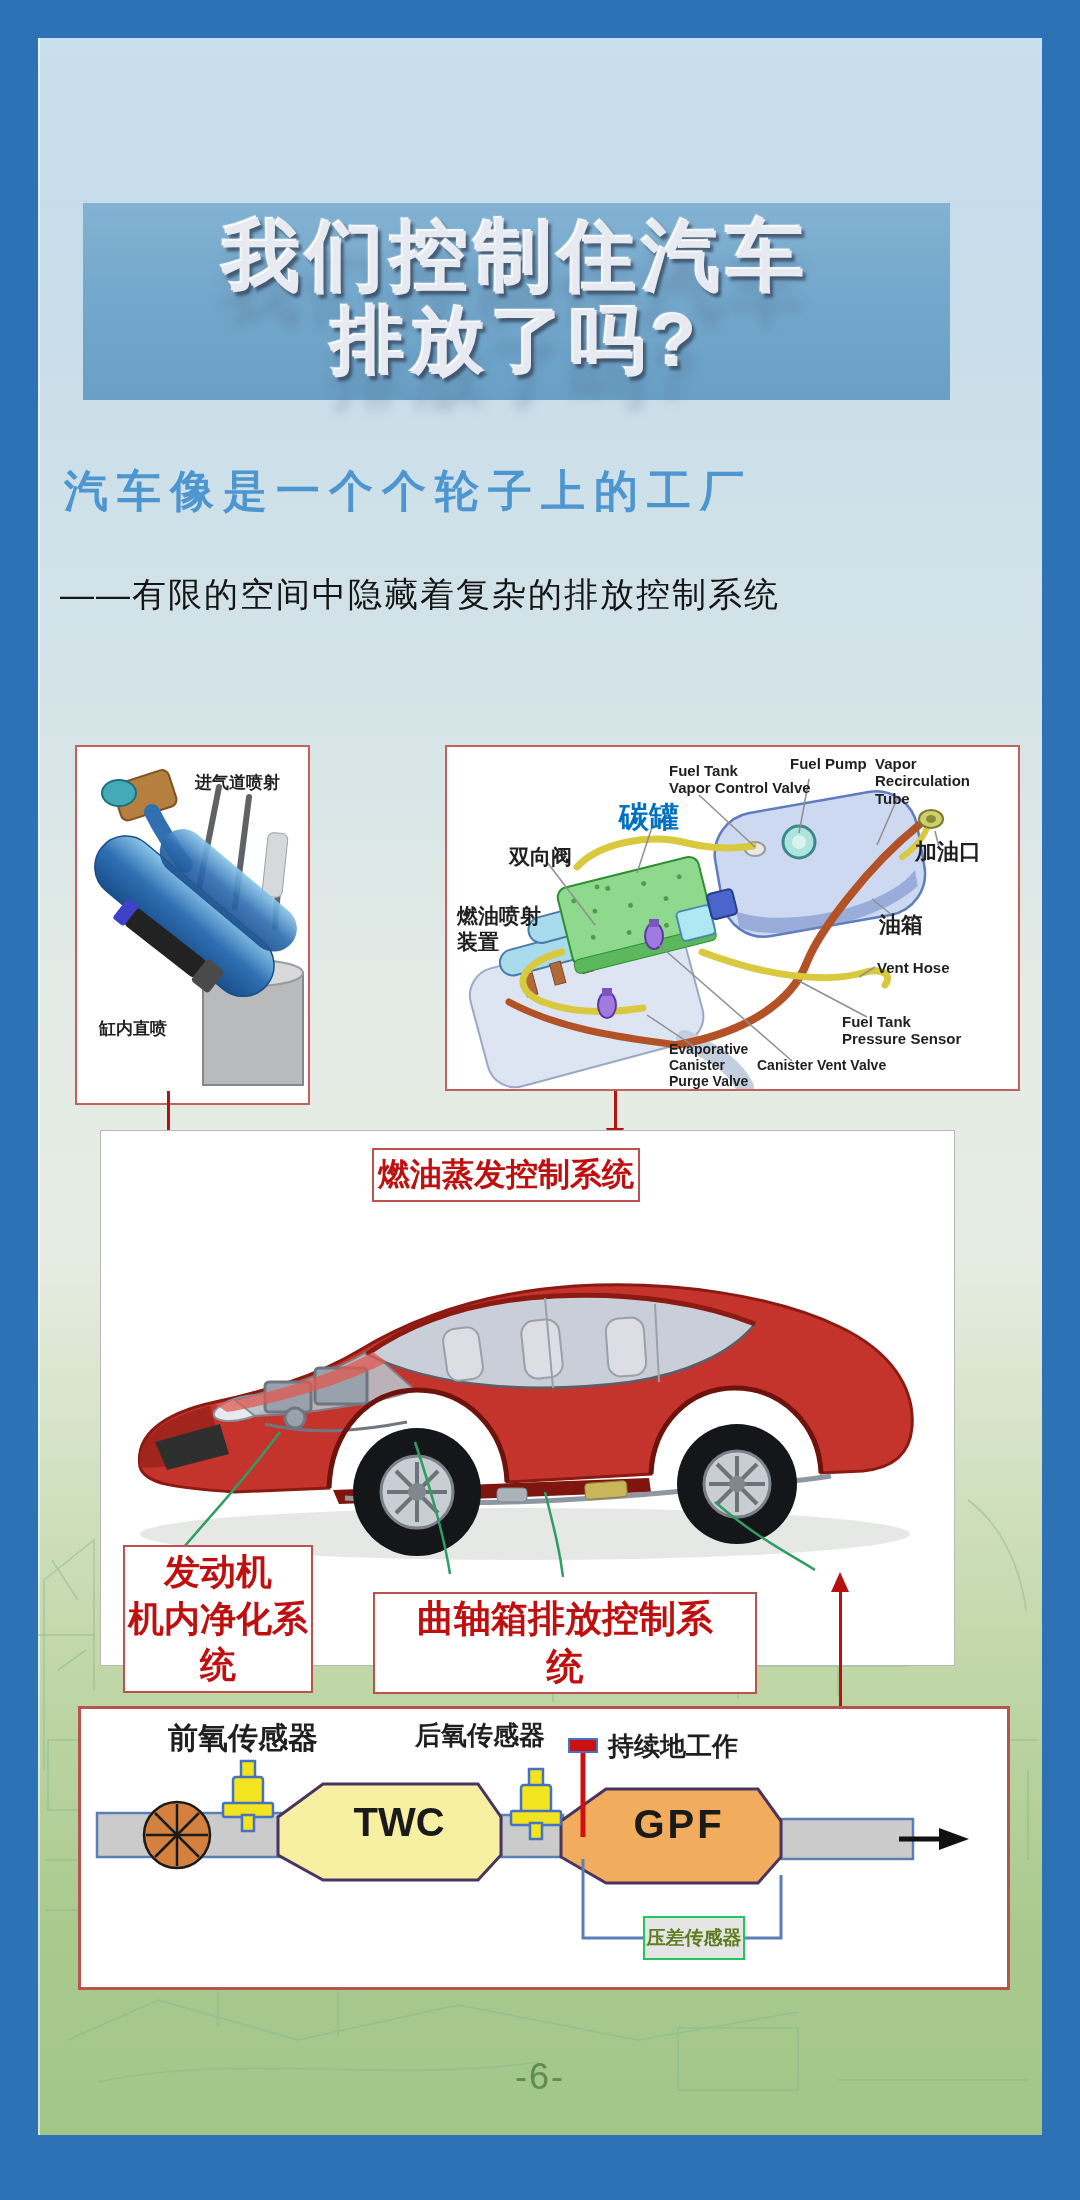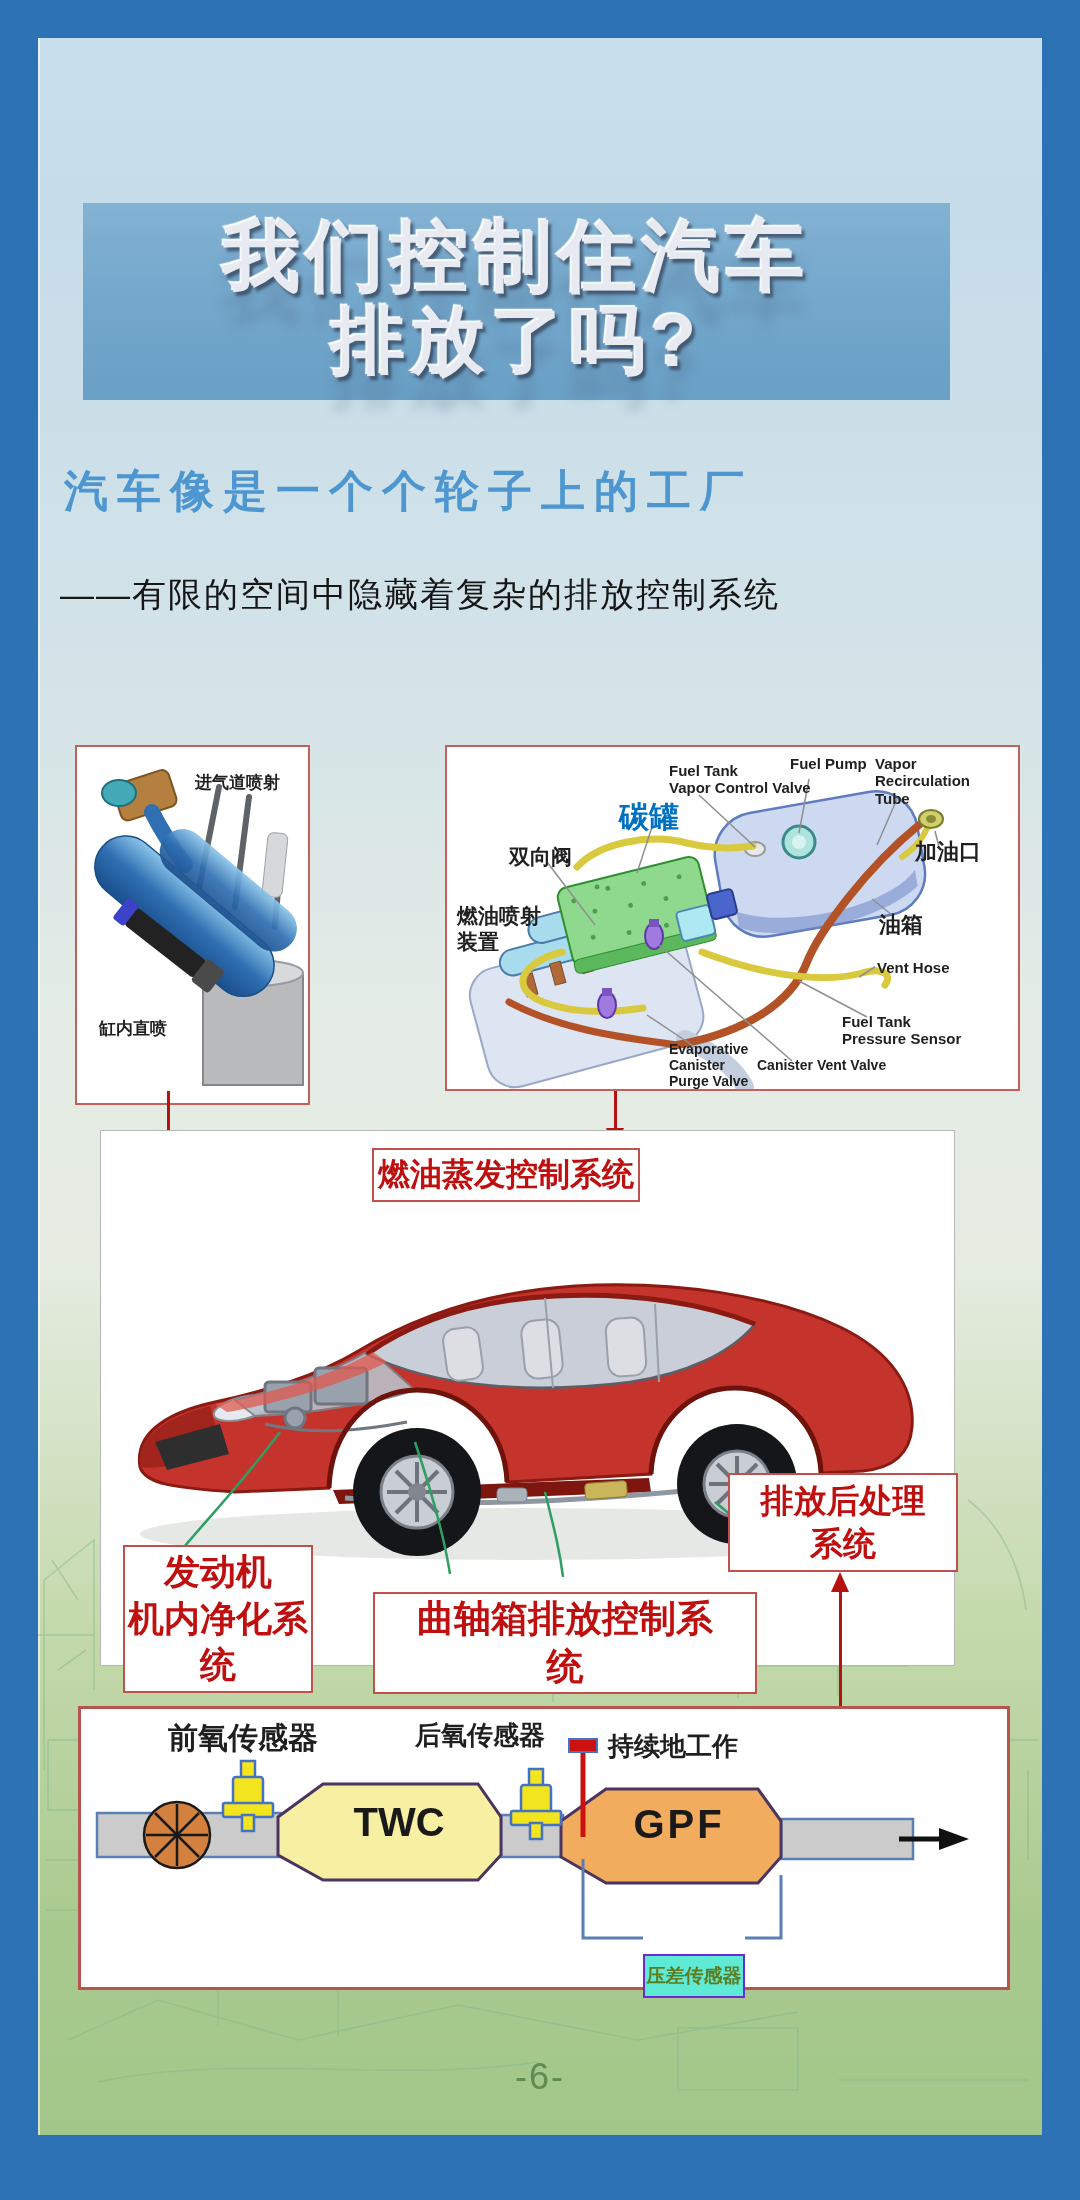--- a/index.html
+++ b/index.html
@@ -23,22 +23,22 @@
   .panel-diagram{background:#fff;border:3px solid #b85450;}
   .redbox{background:#fff;border:2px solid #c0504d;color:#bf0f0f;display:flex;align-items:center;justify-content:center;
           text-align:center;font-weight:700;white-space:pre-line;line-height:1.3;}
   .pre{white-space:pre-line;}
   .en{font-size:15px;line-height:1.15;color:#1f1f1f;font-weight:700;}
   .cnl{color:#1f1f1f;font-weight:700;}
   .vline{width:3px;background:#b51212;}
   .arr-down{width:0;height:0;border-left:9px solid transparent;border-right:9px solid transparent;border-top:20px solid #b51212;}
   .arr-up{width:0;height:0;border-left:9px solid transparent;border-right:9px solid transparent;border-bottom:20px solid #b51212;}
   .cat-text{font-weight:800;color:#1a1a1a;text-align:center;}
-  .dpbox{background:#5eead4;border:2px solid #6d28d9;color:#5e7c1e;font-weight:700;font-size:19px;
-         display:flex;align-items:center;justify-content:center;margin-top:38px;}
+  .dpbox{background:#e5e5e5;border:2px solid #22c55e;color:#5e7c1e;font-weight:700;font-size:19px;
+         display:flex;align-items:center;justify-content:center;}
   .pagenum{left:38px;top:2056px;width:1004px;text-align:center;color:#5f8c52;font-size:36px;letter-spacing:2px;}
   svg{display:block;}
 </style>
 </head>
 <body>
 
 <div class="canvas">
 
   <div class="abs card"></div>
 
@@ -266,22 +266,20 @@
     </g>
     <path d="M 100,212 C 160,200 215,184 258,160 L 272,170 C 225,194 160,212 112,220 Z" fill="#e05a50" opacity="0.75"></path>
   </svg>
 
   <div class="abs redbox" style="left:372px;top:1148px;width:268px;height:54px;font-size:32px;">燃油蒸发控制系统</div>
   <div class="abs redbox" style="left:123px;top:1545px;width:190px;height:148px;font-size:36px;">发动机
 机内净化系
 统</div>
   <div class="abs redbox" style="left:373px;top:1592px;width:384px;height:102px;font-size:37px;">曲轴箱排放控制系
 统</div>
-  <div class="abs redbox" style="left:728px;top:1473px;width:230px;height:99px;font-size:33px;">排放后处理
-系统</div>
 
   <div class="abs vline" style="left:839px;top:1590px;height:116px;"></div>
   <div class="abs arr-up" style="left:831px;top:1572px;"></div>
 
   <div class="abs panel-diagram" style="left:78px;top:1706px;width:932px;height:284px;">
     <svg class="abs" style="left:0;top:0;" width="926" height="278" viewBox="0 0 926 278">
 
       <g fill="#cbcbcb" stroke="#5b7fb5" stroke-width="2.5">
         <rect x="16" y="104" width="184" height="44"></rect>
         <rect x="420" y="106" width="62" height="42"></rect>

